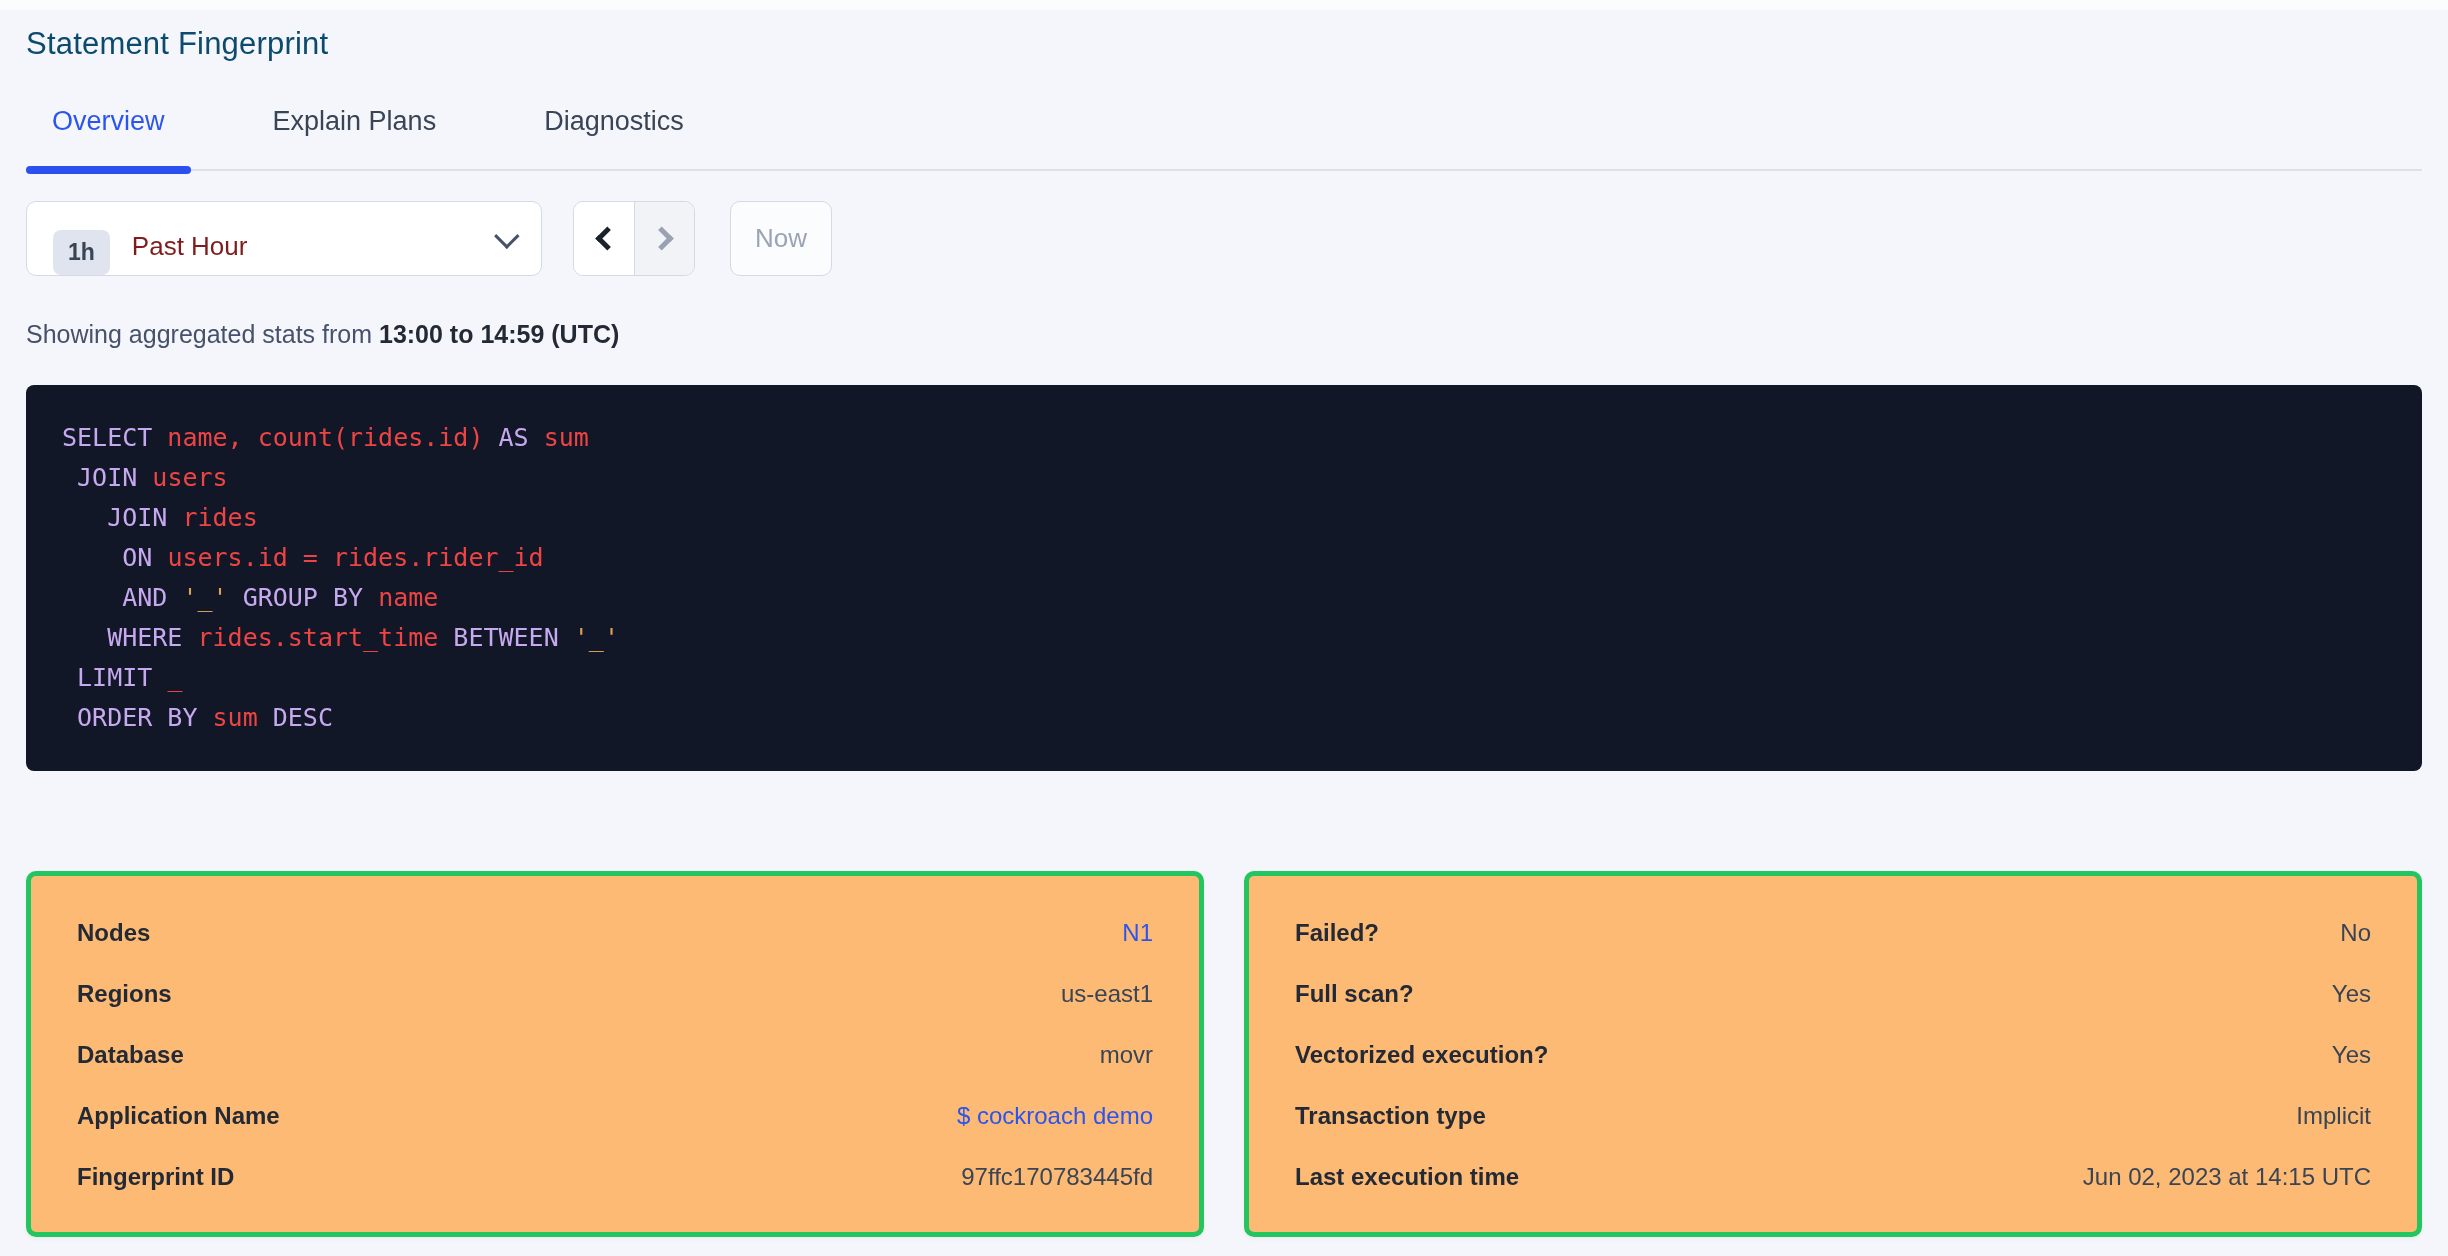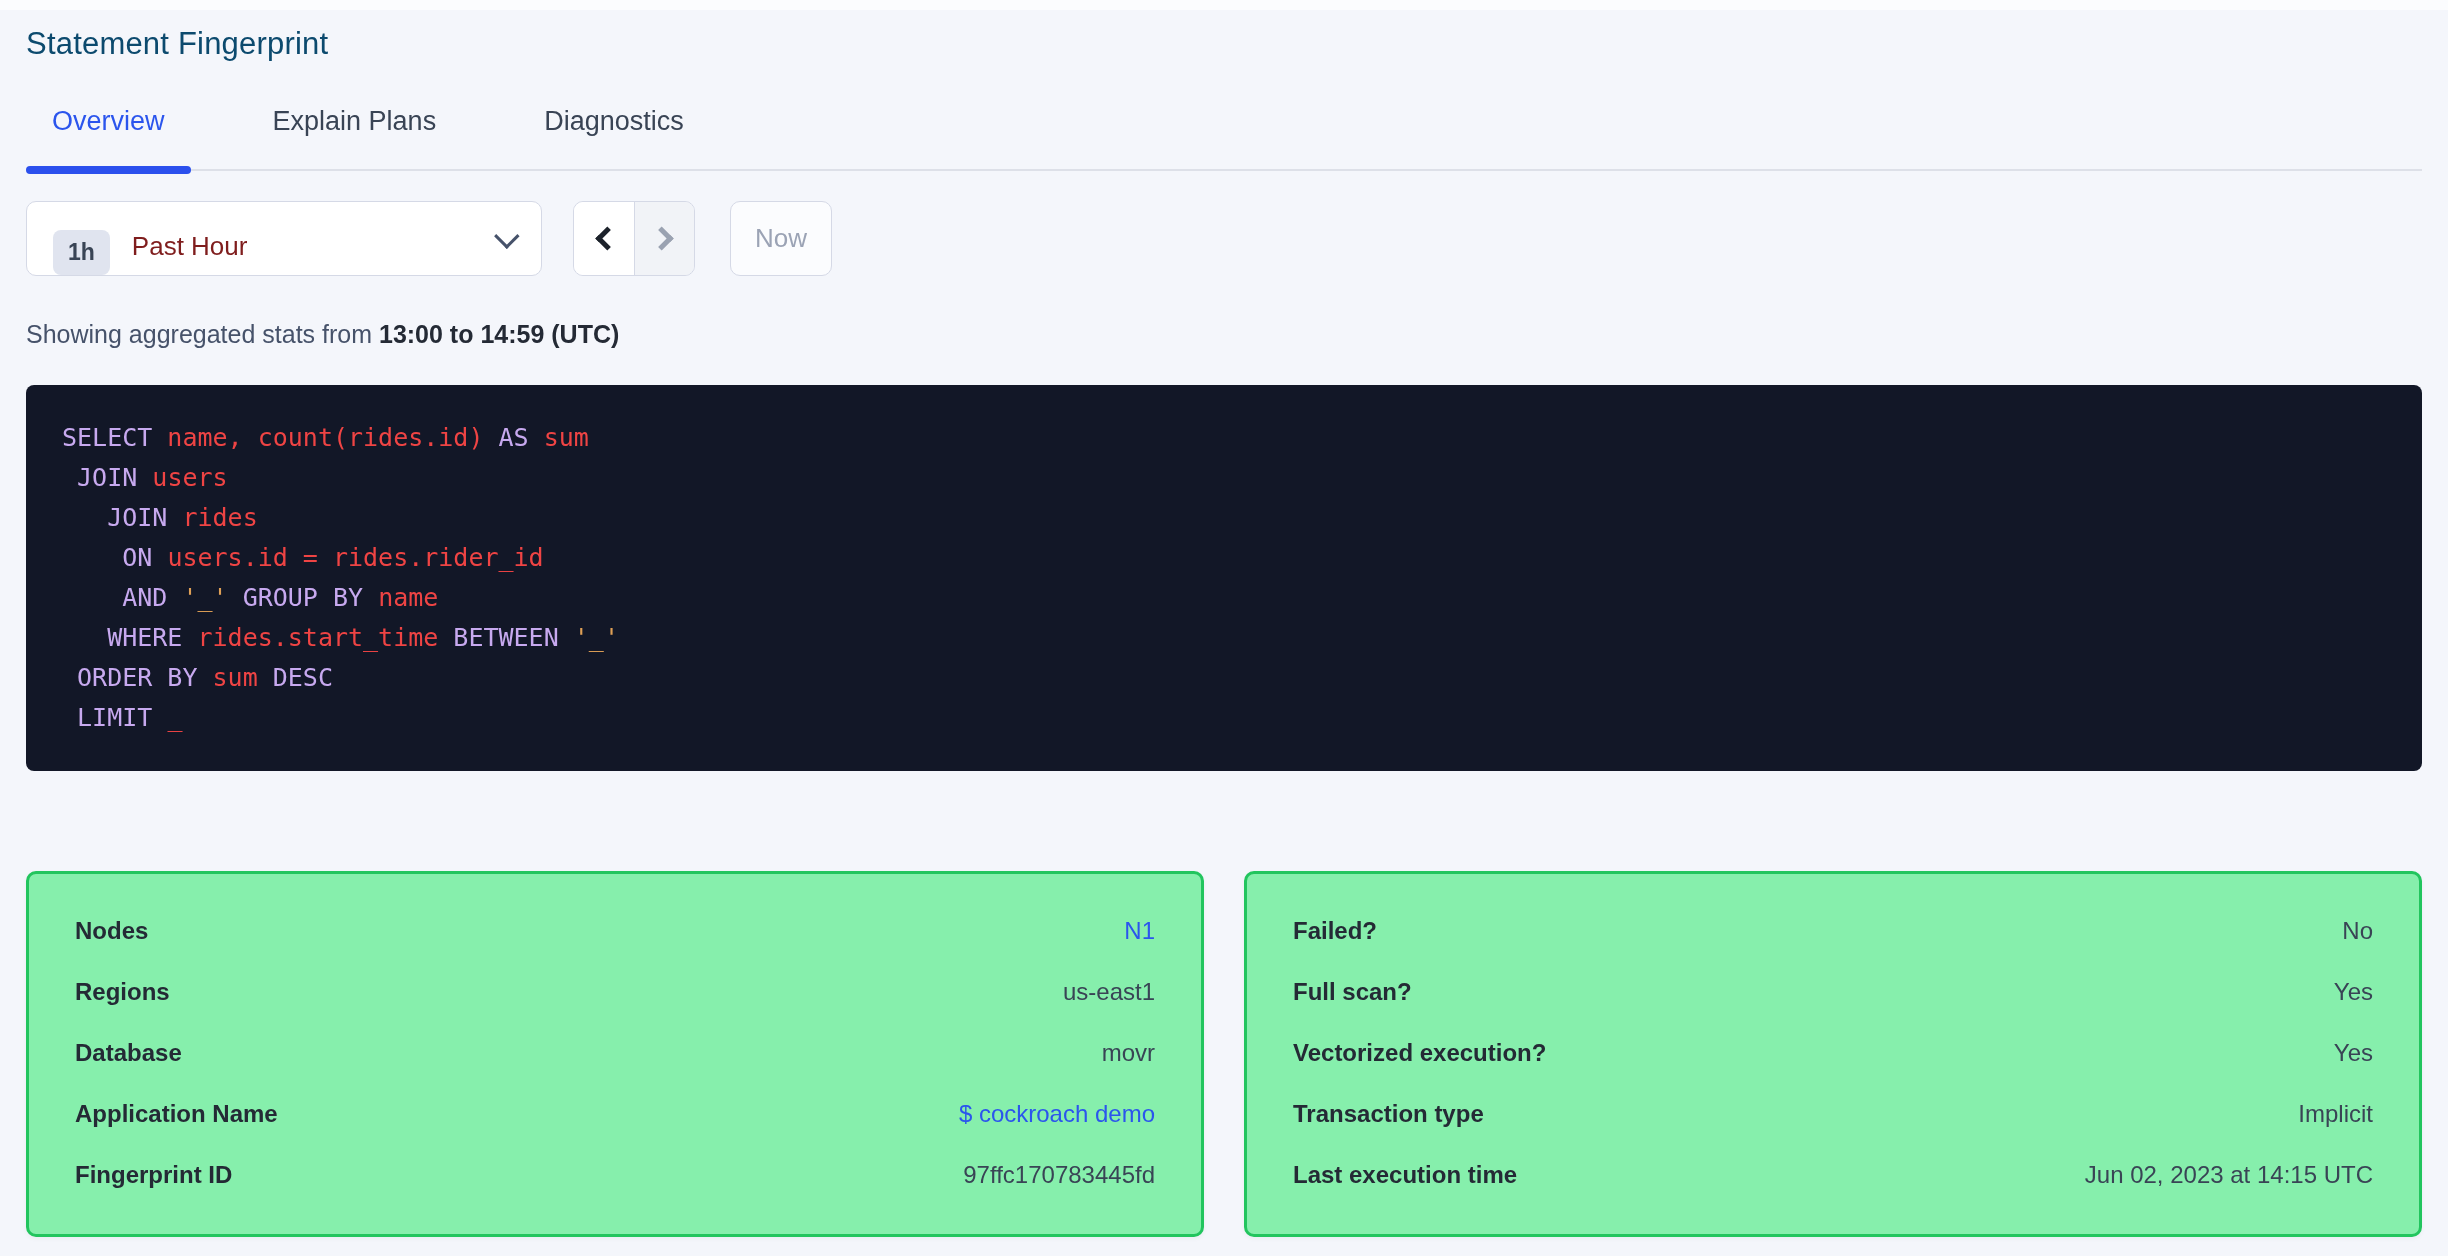--- a/index.html
+++ b/index.html
@@ -122,22 +122,22 @@
   .sql-line { white-space:pre; }
   .tok-kw  { color:#c7a9ef; }
   .tok-str { color:#dfa056; }
   .tok-pl  { color:#ef4444; }
 
   
   .cards { margin-top:100px; display:flex; gap:40px; }
   .card {
     flex:1;
     height:366px;
-    background:#86efac;
-    border:3px solid #22c55e;
+    background:#fdba74;
+    border:5px solid #22c55e;
     border-radius:10px;
     box-shadow:0 2px 5px rgba(20,30,60,0.04);
     padding:26px 46px 0 46px;
   }
   .card-row {
     height:61px;
     display:flex; align-items:center; justify-content:space-between;
     font-size:24px;
   }
   .row-label { font-weight:700; color:#242a35; }
@@ -180,22 +180,22 @@
   </div>
 
   <div class="sql-box">
     <div>
         <div class="sql-line"><span class="tok-kw">SELECT</span><span class="tok-pl"> name, count(rides.id) </span><span class="tok-kw">AS</span><span class="tok-pl"> sum</span></div>
         <div class="sql-line"><span class="tok-pl"> </span><span class="tok-kw">JOIN</span><span class="tok-pl"> users</span></div>
         <div class="sql-line"><span class="tok-pl">   </span><span class="tok-kw">JOIN</span><span class="tok-pl"> rides</span></div>
         <div class="sql-line"><span class="tok-pl">    </span><span class="tok-kw">ON</span><span class="tok-pl"> users.id = rides.rider_id</span></div>
         <div class="sql-line"><span class="tok-pl">    </span><span class="tok-kw">AND</span><span class="tok-pl"> </span><span class="tok-str">'_'</span><span class="tok-pl"> </span><span class="tok-kw">GROUP BY</span><span class="tok-pl"> name</span></div>
         <div class="sql-line"><span class="tok-pl">   </span><span class="tok-kw">WHERE</span><span class="tok-pl"> rides.start_time </span><span class="tok-kw">BETWEEN</span><span class="tok-pl"> </span><span class="tok-str">'_'</span></div>
+        <div class="sql-line"><span class="tok-pl"> </span><span class="tok-kw">LIMIT</span><span class="tok-pl"> _</span></div>
         <div class="sql-line"><span class="tok-pl"> </span><span class="tok-kw">ORDER BY</span><span class="tok-pl"> sum </span><span class="tok-kw">DESC</span></div>
-        <div class="sql-line"><span class="tok-pl"> </span><span class="tok-kw">LIMIT</span><span class="tok-pl"> _</span></div>
       </div>
   </div>
 
   <div class="cards">
     <div class="card">
       <div class="card-rows">
           <div class="card-row">
             <span class="row-label">Nodes</span>
             <a class="row-value link">N1</a>
           </div>

